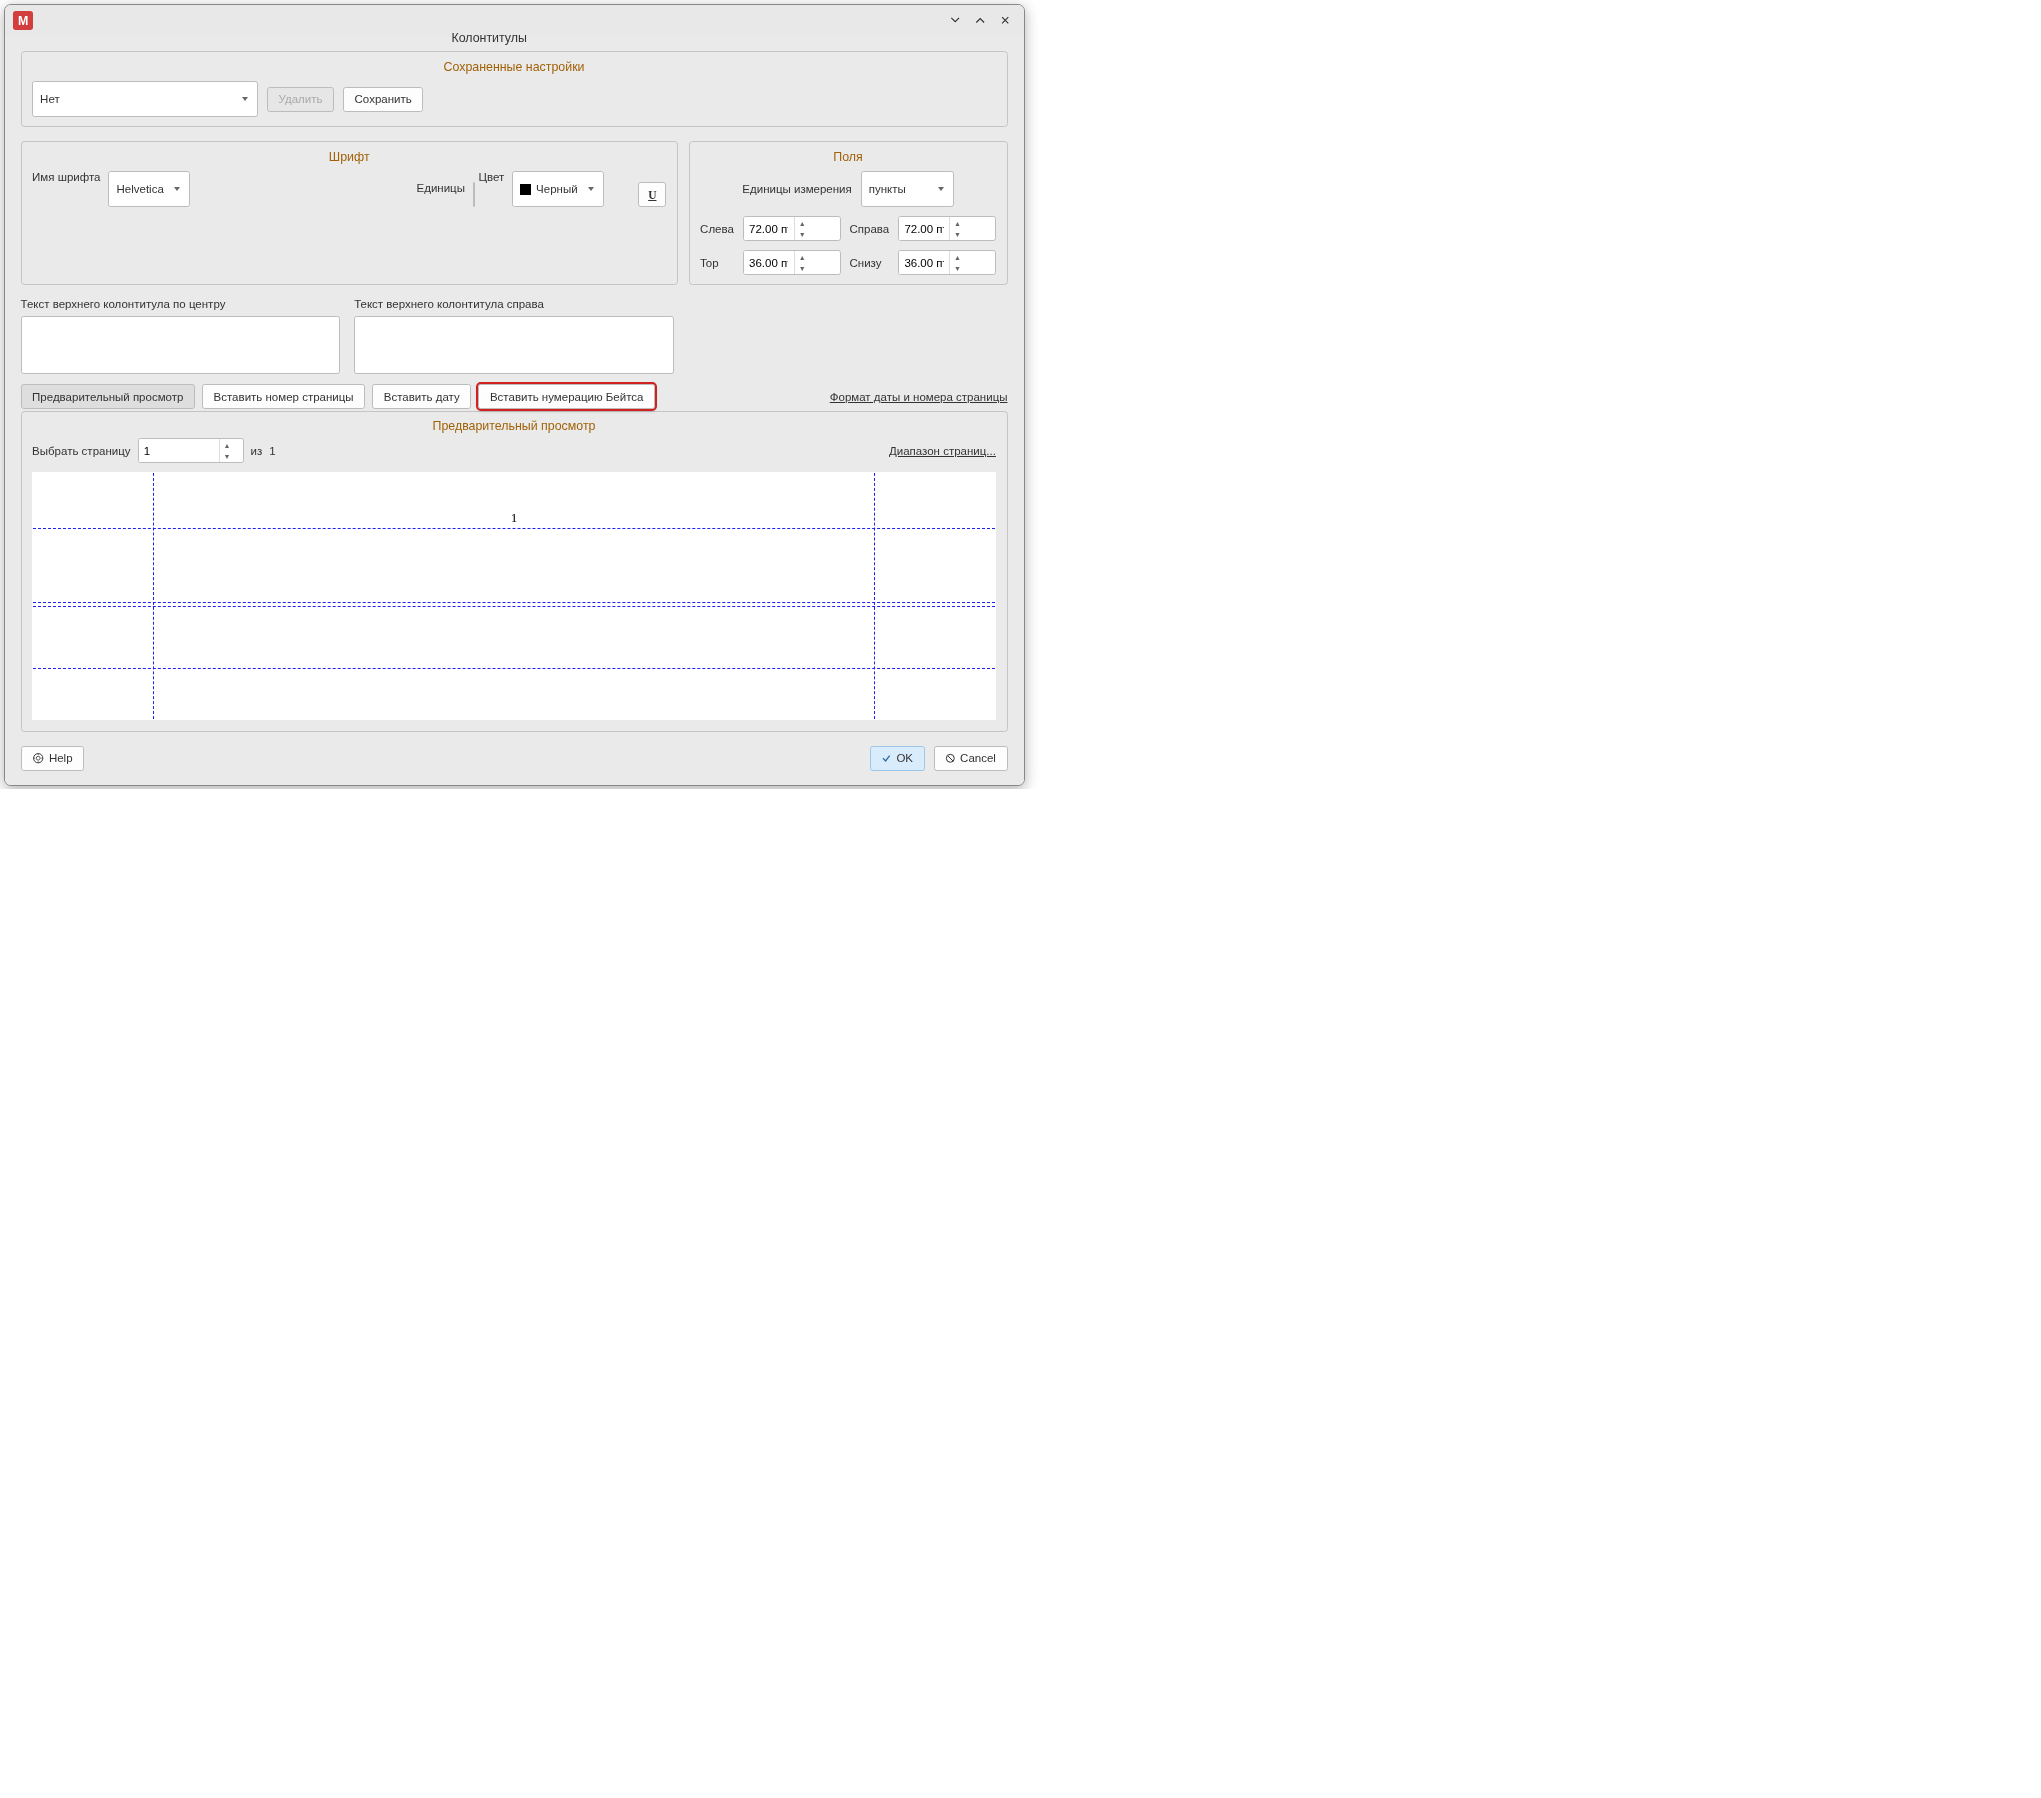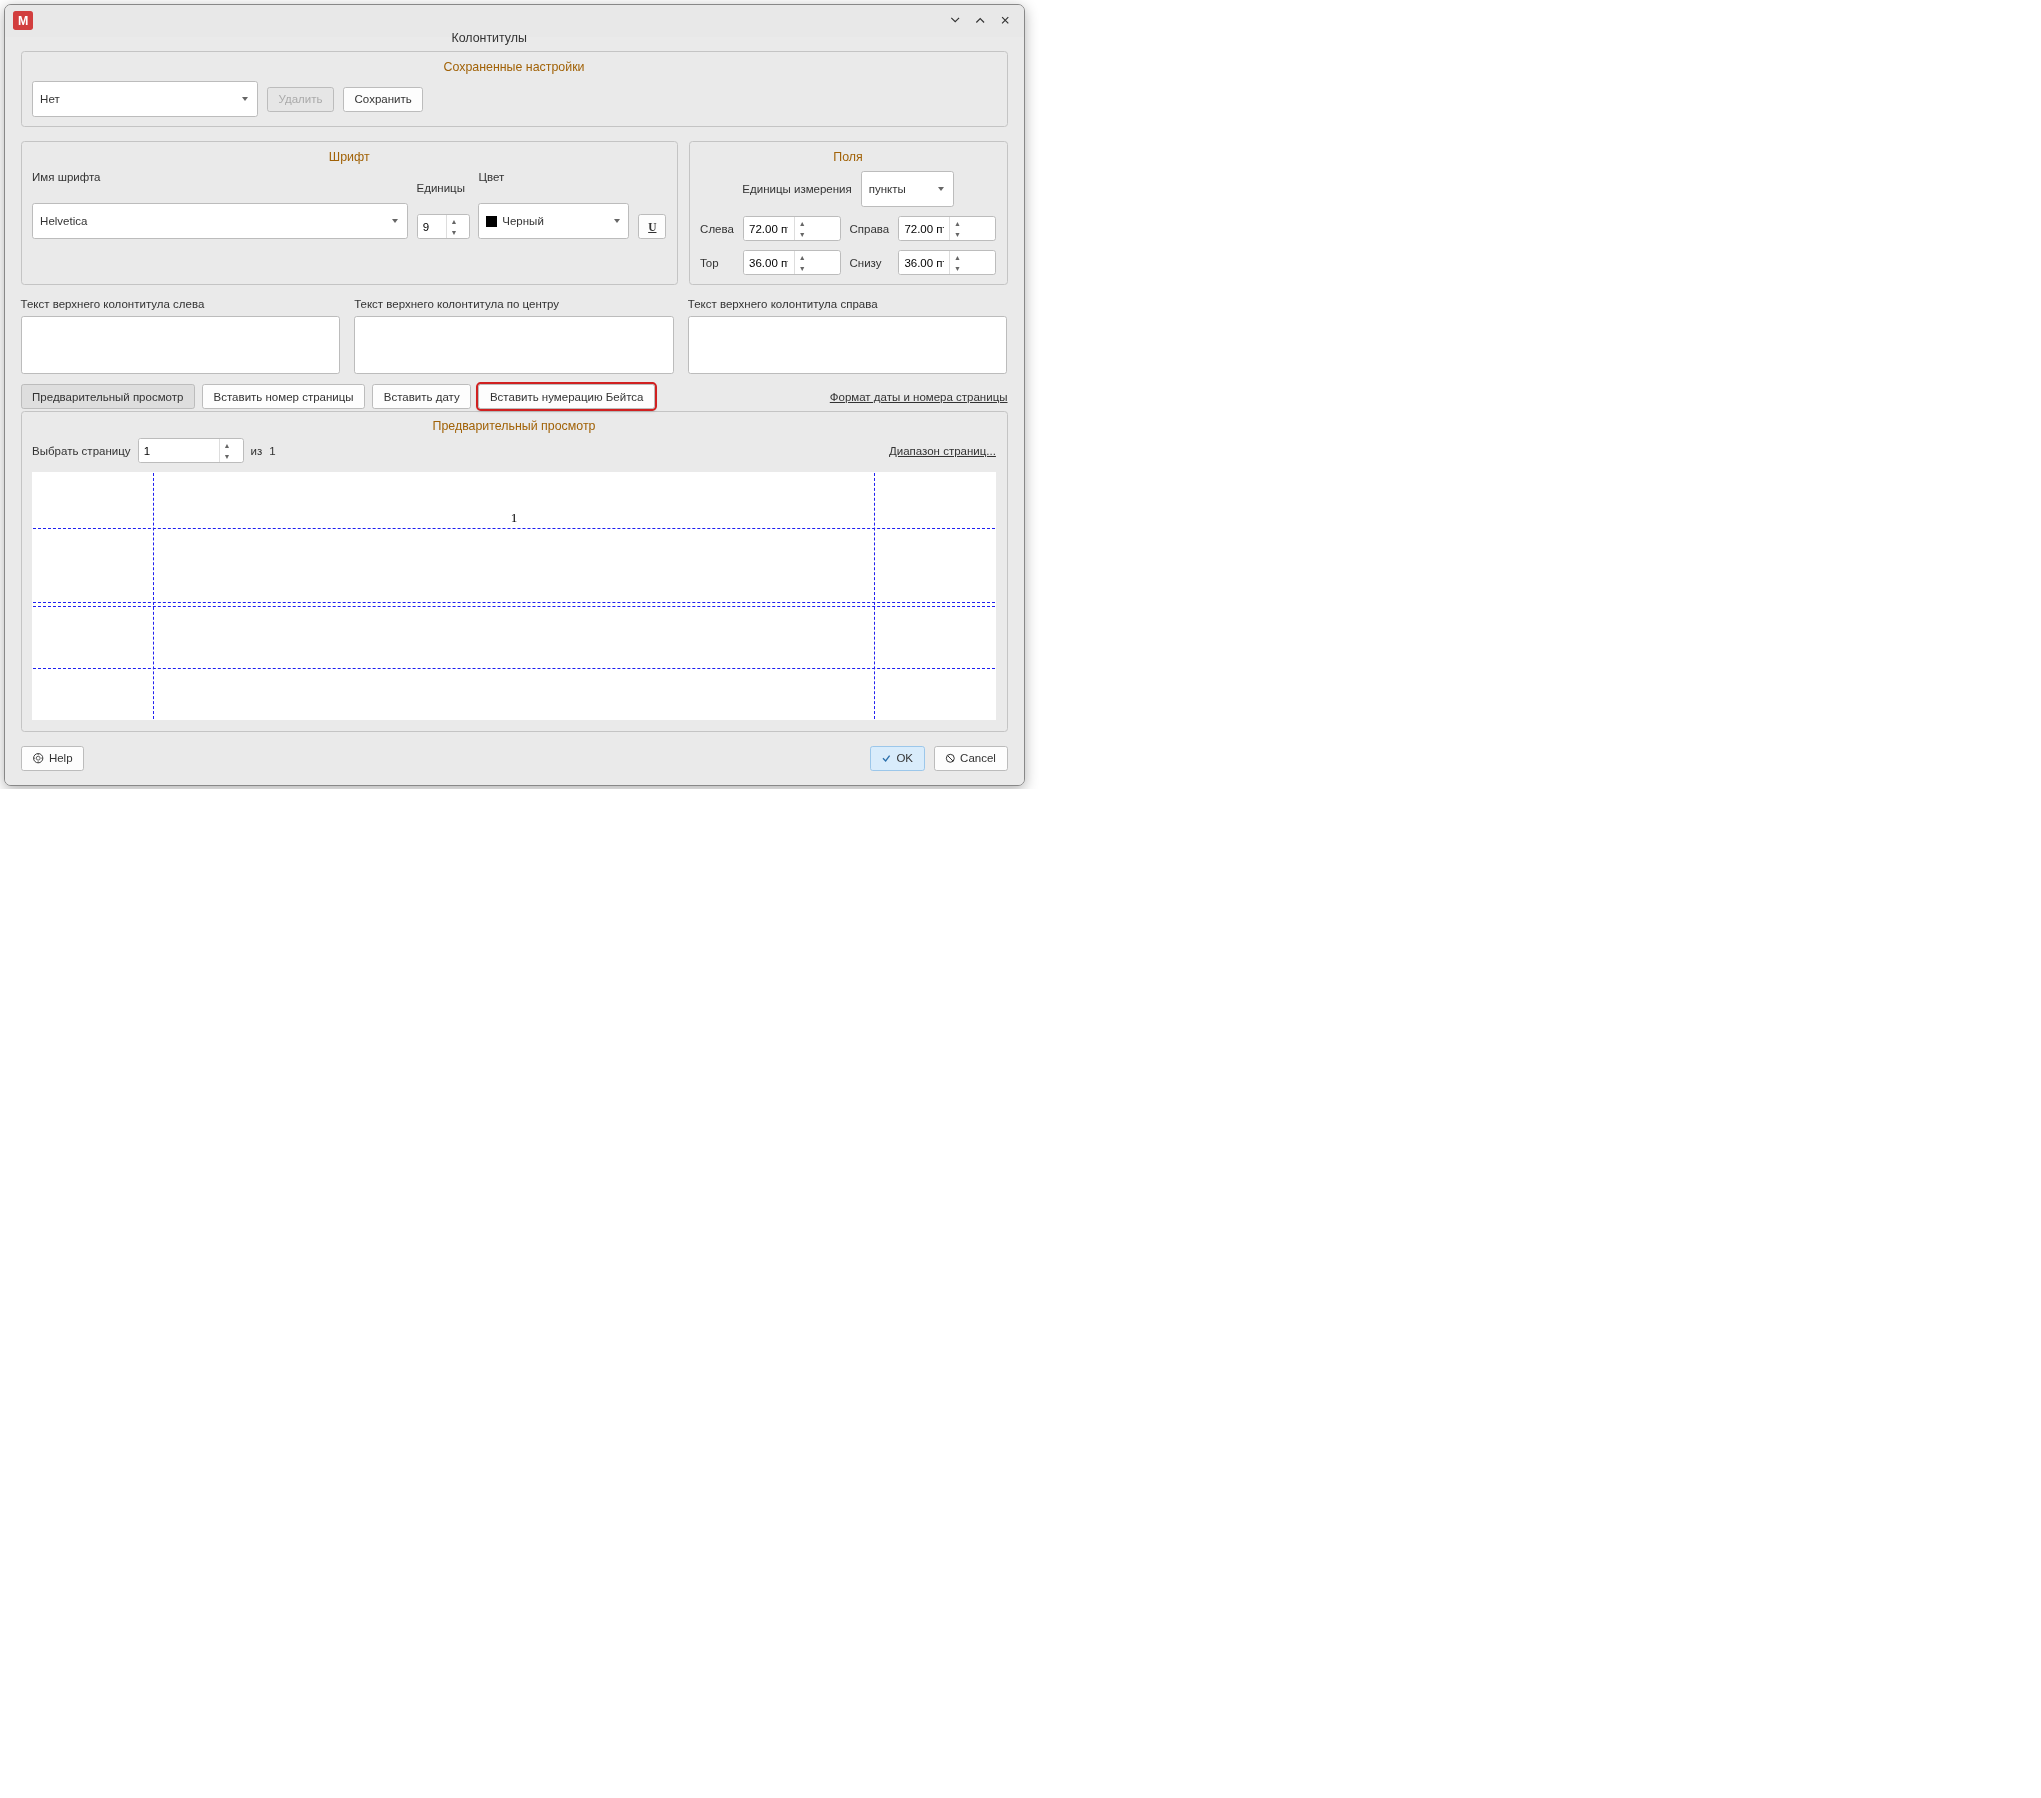--- a/index.html
+++ b/index.html
@@ -115,21 +115,21 @@
       gap:4.4px;
     }
     .btn.disabled { background:#e6e6e6; color:#aaa; cursor:default; }
     .btn.pressed { background:#dedede; }
     .btn.highlight { outline: 2.7px solid #d02020; outline-offset:-0.9px; box-shadow: 0 1.8px 3.5px rgba(0,0,0,0.2); }
     .btn.ok { background:#d9ecfb; border-color:#9cc7ea; }
     .label { font-size:11.5px; color:#333; }
     .font-margin-row { display:flex; gap:10.6px; }
     .font-panel { flex:1; }
     .font-row { display:flex; gap:8.9px; align-items:flex-end; }
-    .font-col { display:flex; flex-direction:column; gap:20px; }
+    .font-col { display:flex; flex-direction:row; gap:8px; }
     .spinbox {
       display:flex;
       height:25px;
       border:0.9px solid #bcbcbc;
       border-radius:2.7px;
       background:#fff;
       overflow:hidden;
       align-items:stretch;
     }
     .spinbox input{
@@ -349,24 +349,20 @@
             <div class="spins">
                 <div class="sp">▲</div>
                 <div class="sp">▼</div>
               </div>
           </div>
         </div>
       </div>
     </div>
 
     <div class="header-text-row">
-      <div class="ht-col">
-        <span class="label">Текст верхнего колонтитула слева</span>
-        <textarea style=""></textarea>
-      </div>
       <div class="ht-col">
         <span class="label">Текст верхнего колонтитула по центру</span>
         <textarea style=""></textarea>
       </div>
       <div class="ht-col">
         <span class="label">Текст верхнего колонтитула справа</span>
         <textarea style=""></textarea>
       </div>
     </div>
 

